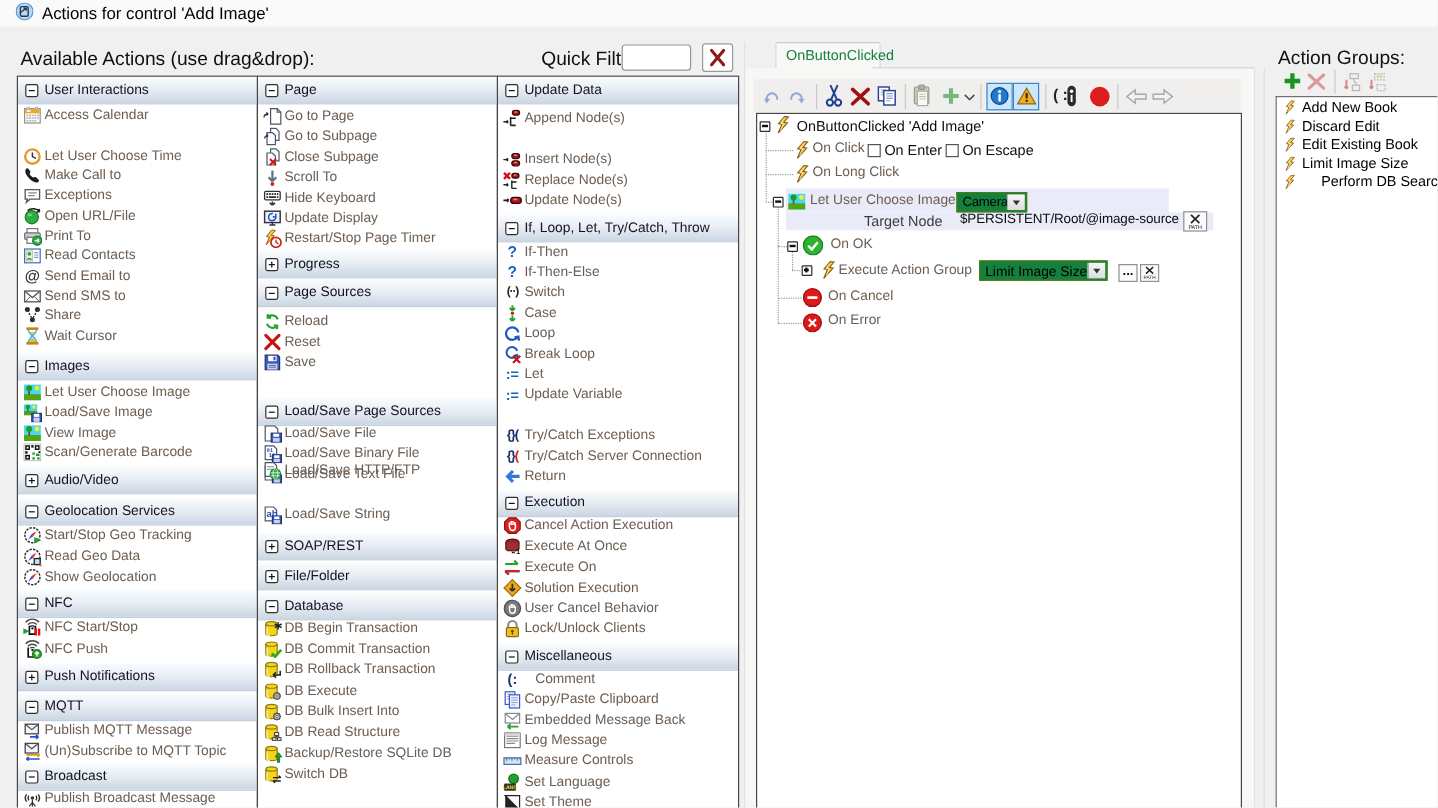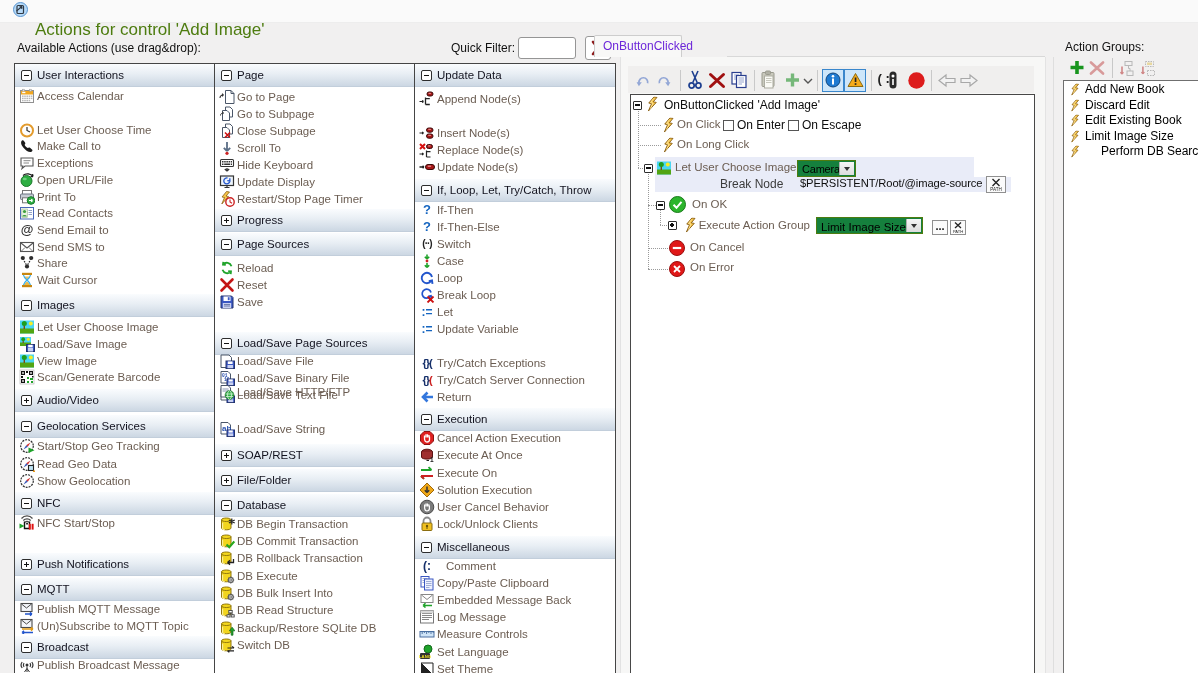--- a/index.html
+++ b/index.html
@@ -1,19 +1,19 @@
 <!DOCTYPE html>
 <html><head><meta charset="utf-8">
 <style>
 html,body{margin:0;padding:0}
 body{width:1198px;height:673px;background:#f1f0f0;font-family:"Liberation Sans",sans-serif;position:relative;overflow:hidden}
 .abs{position:absolute}
 #title{position:absolute;left:0;top:0;width:1198px;height:22px;background:#fafafa;border-bottom:1px solid #ededed}
-#title .tx{position:absolute;left:35px;top:20px;font-size:17px;color:#4d7c0f}
-.lbl{position:absolute;font-size:12px;color:#101010;white-space:nowrap}
+#title .tx{position:absolute;left:35px;top:3px;font-size:14px;color:#000000}
+.lbl{position:absolute;font-size:16px;color:#101010;white-space:nowrap}
 .col{position:absolute;top:63px;height:612px;background:#fff;border:1px solid #454545;box-sizing:border-box;overflow:hidden}
 .h{position:absolute;left:0;right:0;height:22px;background:linear-gradient(180deg,#fafcfe 0%,#e8eef4 45%,#ccd7e3 100%);font-size:11.5px;color:#13131f;line-height:22px;white-space:nowrap;border-bottom:1px solid #c2cedb}
 .h .tg{position:absolute;left:6px;top:6px}
 .h .ht{margin-left:22px}
 .tg{display:inline-block;width:9px;height:9px;border:1.2px solid #2d2d2d;border-radius:2px;background:#fff;box-sizing:content-box;position:relative}
 .tg:before{content:"";position:absolute;left:1.8px;right:1.8px;top:50%;margin-top:-0.7px;height:1.4px;background:#111}
 .tg.p:after{content:"";position:absolute;top:1.8px;bottom:1.8px;left:50%;margin-left:-0.7px;width:1.4px;background:#111}
 .tg.s{width:7px;height:7px;border-width:1px;border-radius:1px}
 .tg.s:before{left:1.2px;right:1.2px;margin-top:-0.6px;height:1.2px}
 .tg.s.p:after{top:1.2px;bottom:1.2px;margin-left:-0.6px;width:1.2px}
@@ -539,20 +539,23 @@
 <div class="i" style="top:391.5px"><svg class="ic">
         <use href="#geo2"></use>
       </svg><span class="t">Read Geo Data</span></div>
 <div class="i" style="top:409px"><svg class="ic">
         <use href="#geo"></use>
       </svg><span class="t">Show Geolocation</span></div>
 <div class="h" style="top:428px"><span class="tg"></span><span class="ht">NFC</span></div>
 <div class="i" style="top:451px"><svg class="ic">
         <use href="#nfc1"></use>
       </svg><span class="t">NFC Start/Stop</span></div>
+<div class="i" style="top:468.5px"><svg class="ic">
+        <use href="#nfc2"></use>
+      </svg><span class="t">NFC Push</span></div>
 <div class="h" style="top:489px"><span class="tg p"></span><span class="ht">Push Notifications</span></div>
 <div class="h" style="top:514px"><span class="tg"></span><span class="ht">MQTT</span></div>
 <div class="i" style="top:537px"><svg class="ic">
         <use href="#mq1"></use>
       </svg><span class="t">Publish MQTT Message</span></div>
 <div class="i" style="top:553.8px"><svg class="ic">
         <use href="#mq2"></use>
       </svg><span class="t">(Un)Subscribe to MQTT Topic</span></div>
 <div class="h" style="top:572px"><span class="tg"></span><span class="ht">Broadcast</span></div>
 <div class="i" style="top:593.1px"><svg class="ic">
@@ -709,21 +712,21 @@
       </svg><span class="t">Set Language</span></div>
 <div class="i" style="top:596.6px"><svg class="ic">
         <use href="#settheme"></use>
       </svg><span class="t">Set Theme</span></div>
 </div>
 
 
 <div class="abs" style="left:621px;top:57px;width:424px;height:616px;background:#f7f7f6"></div>
 <div class="abs" style="left:620px;top:35px;width:1px;height:638px;background:#e2e2e2"></div>
 
-<div class="abs" style="left:594px;top:35px;width:88px;height:22px;background:#f8f8f7;border:1px solid #cdcdcd;border-bottom:none;border-radius:2px 2px 0 0;box-sizing:border-box;font-size:12px;color:#6d28d9;line-height:21px;padding-left:8px">OnButtonClicked</div>
+<div class="abs" style="left:646px;top:35px;width:88px;height:22px;background:#f8f8f7;border:1px solid #cdcdcd;border-bottom:none;border-radius:2px 2px 0 0;box-sizing:border-box;font-size:12px;color:#15803d;line-height:21px;padding-left:8px">OnButtonClicked</div>
 <div class="abs" style="left:727px;top:56px;width:318px;height:1px;background:#d8d8d8"></div>
 
 <div class="abs" style="left:628px;top:66px;width:406px;height:27px;background:#f0efee"></div>
 <svg class="abs" style="left:636px;top:73px" width="14" height="14" viewBox="0 0 14 14">
     <path d="M3 10 A4.4 4.4 0 1 1 11.6 10.2" stroke="#93a7d6" stroke-width="1.7" fill="none"></path>
     <path d="M0.6 9.3 L5.8 9.3 L2.9 13.2 Z" fill="#93a7d6"></path>
   </svg>
 <svg class="abs" style="left:657px;top:73px" width="14" height="14" viewBox="0 0 14 14">
     <g transform="scale(-1,1) translate(-14,0)">
       <path d="M3 10 A4.4 4.4 0 1 1 11.6 10.2" stroke="#93a7d6" stroke-width="1.7" fill="none"></path>
@@ -821,21 +824,21 @@
 <div class="trtx" style="left:46px;top:43px">On Long Click</div>
 <span class="tg s" style="position:absolute;left:13px;top:68.5px"></span>
 <svg class="abs" style="left:25px;top:64.5px" width="16" height="16" viewBox="0 0 16 16">
           <use href="#img"></use>
         </svg>
 <div class="trtx" style="left:44px;top:66px">Let User Choose Image</div>
 <div class="combo" style="left:166px;top:64.5px;width:59px;height:17px">
           <span class="cv" style="top:1.5px;font-size:11px;letter-spacing:-0.2px">Camera</span>
           <span class="ar"></span>
         </div>
-<div class="trtx" style="left:89px;top:82px;color:#3c3c3c;font-size:12px">Break Node</div>
+<div class="trtx" style="left:89px;top:82px;color:#3c3c3c;font-size:12px">Target Node</div>
 <div class="trb" style="left:169px;top:82px;font-size:11.2px;letter-spacing:-0.1px">$PERSISTENT/Root/@image-source</div>
 <div class="abs" style="left:355px;top:80.5px;width:20px;height:17px;background:#fbfbfb;border:1px solid #909090;box-sizing:border-box">
 <svg width="18" height="15" viewBox="0 0 18 15">
             <path d="M5.5 2 L12.5 9 M12.5 2 L5.5 9" stroke="#222" stroke-width="1.4"></path>
             <text x="9" y="13.5" font-size="4.5" fill="#222" text-anchor="middle" font-family="Liberation Sans">PATH</text>
           </svg>
         </div>
 <span class="tg s" style="position:absolute;left:25px;top:105.5px"></span>
 <svg class="abs" style="left:38px;top:101px" width="17" height="17" viewBox="0 0 17 17">
           <circle cx="8.5" cy="8.5" r="8" fill="#2cb52c" stroke="#1a7a1a"></circle>

